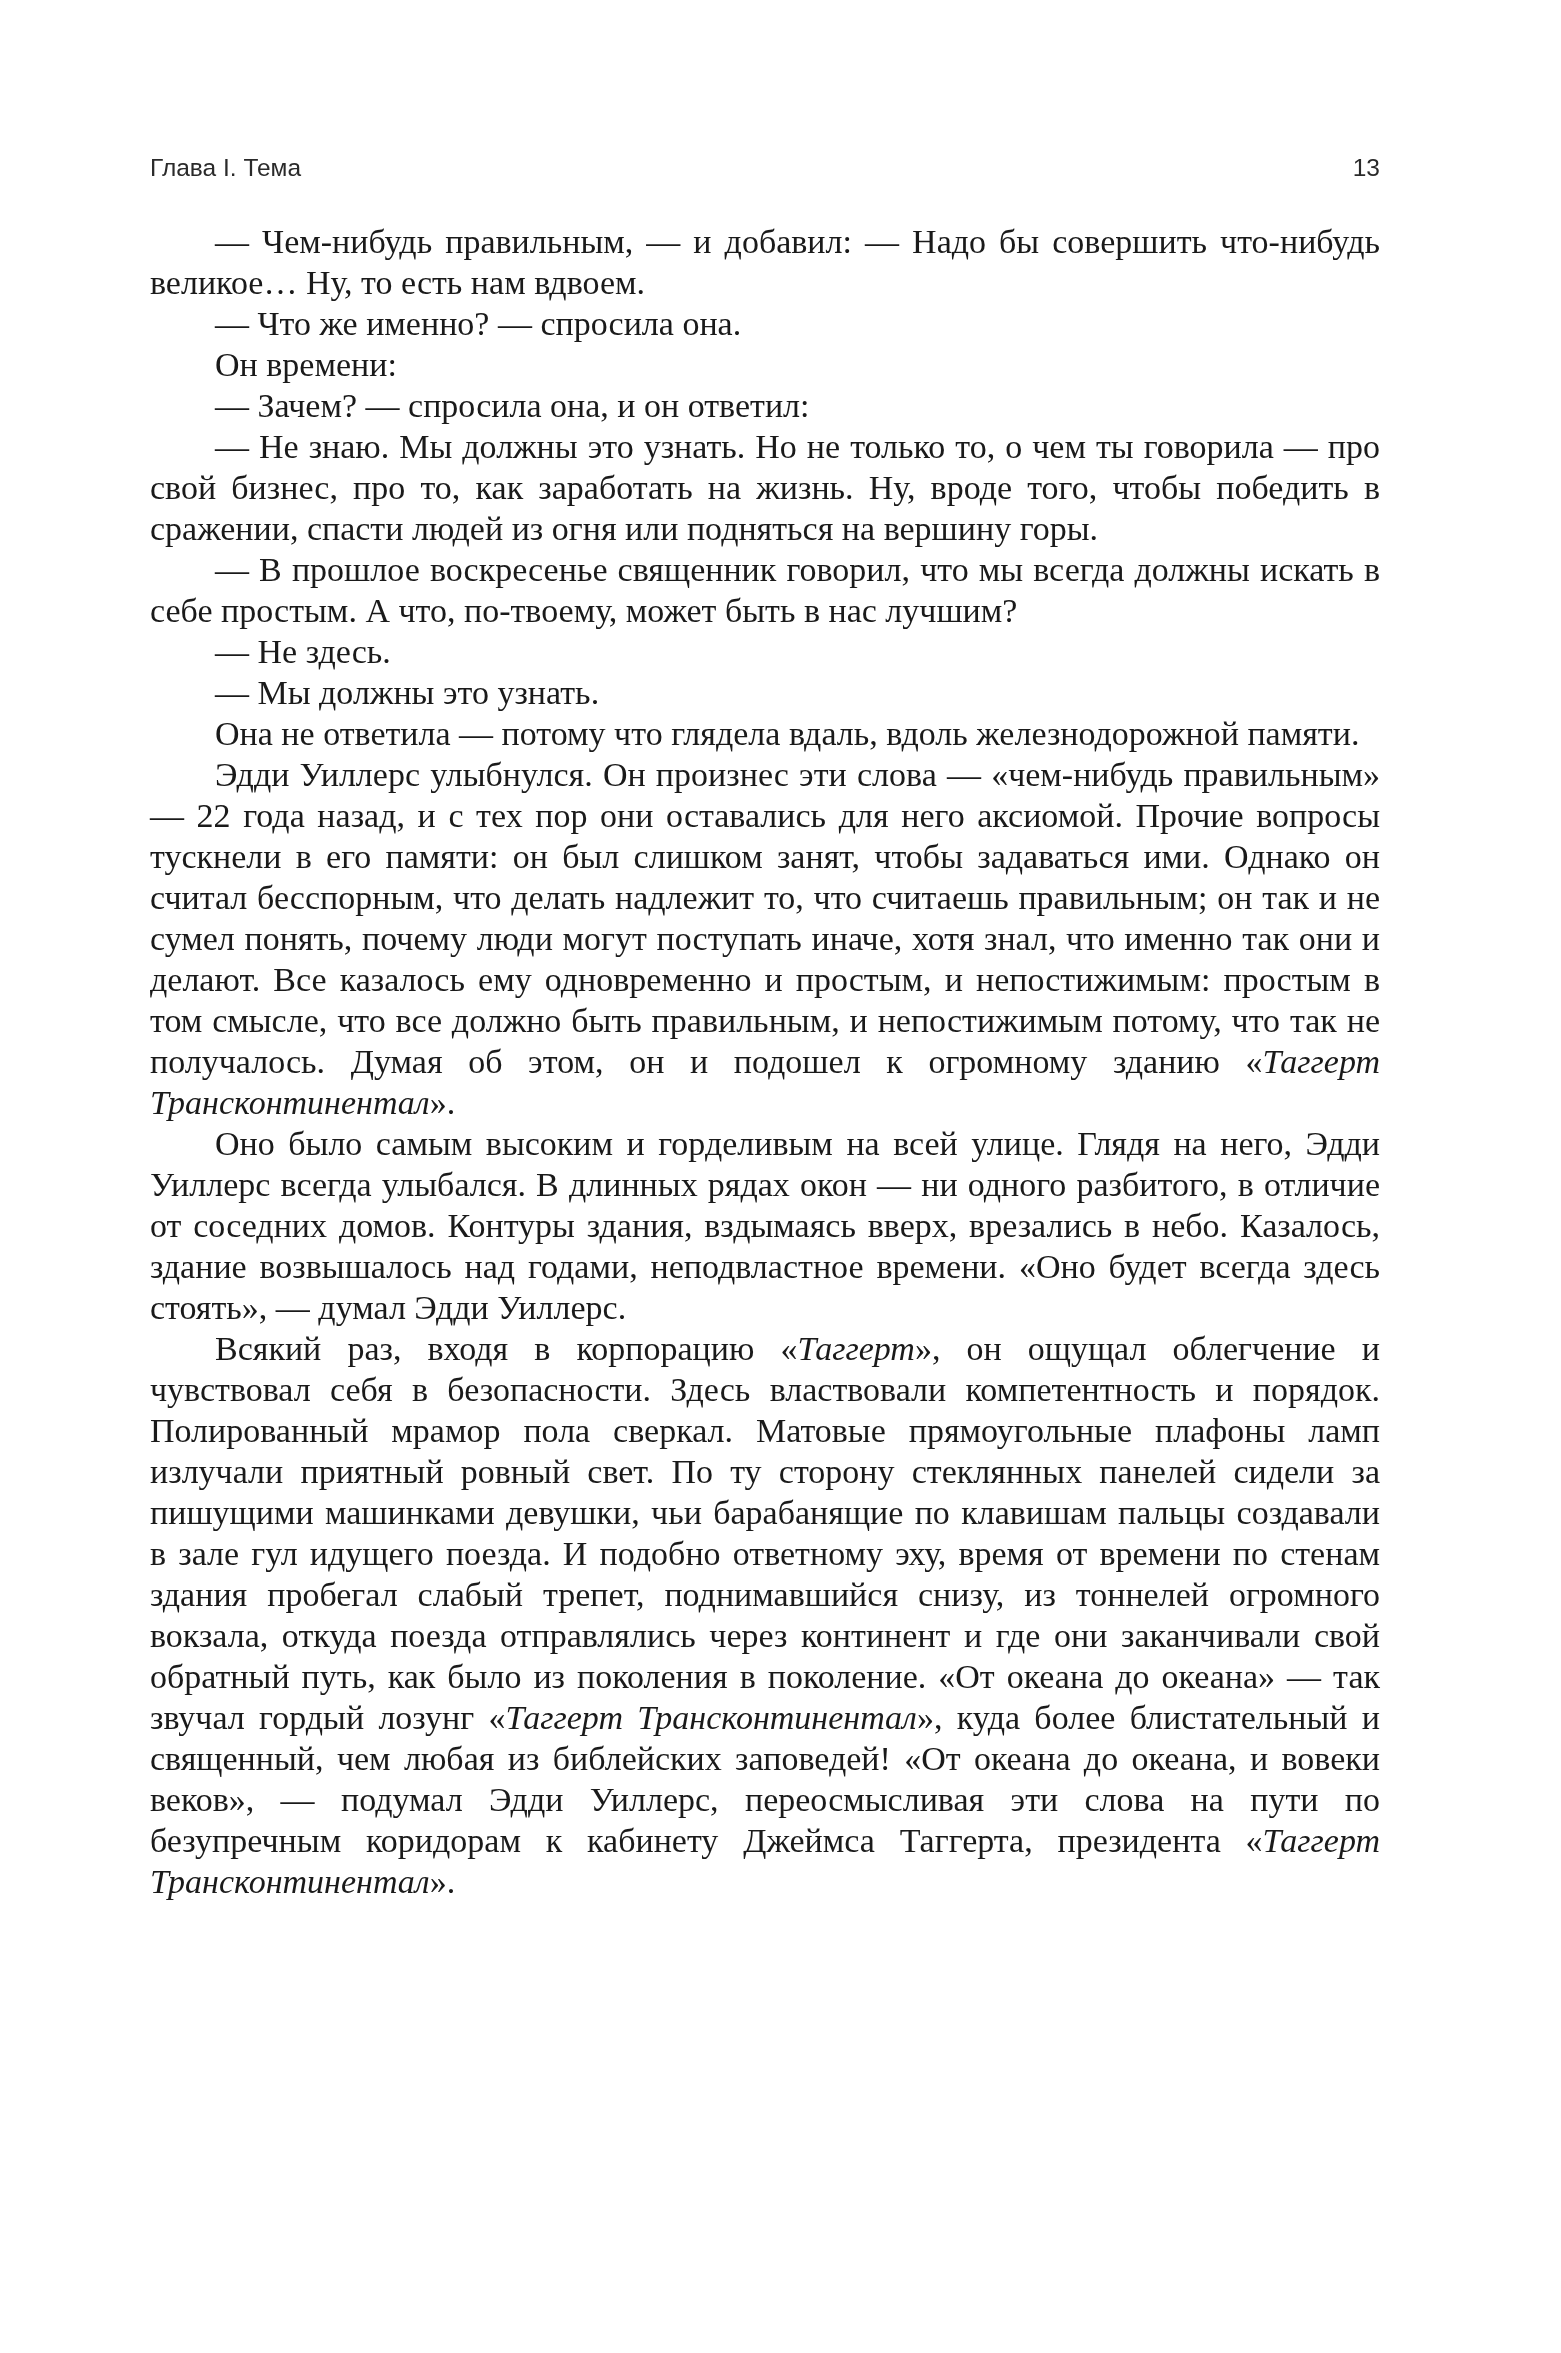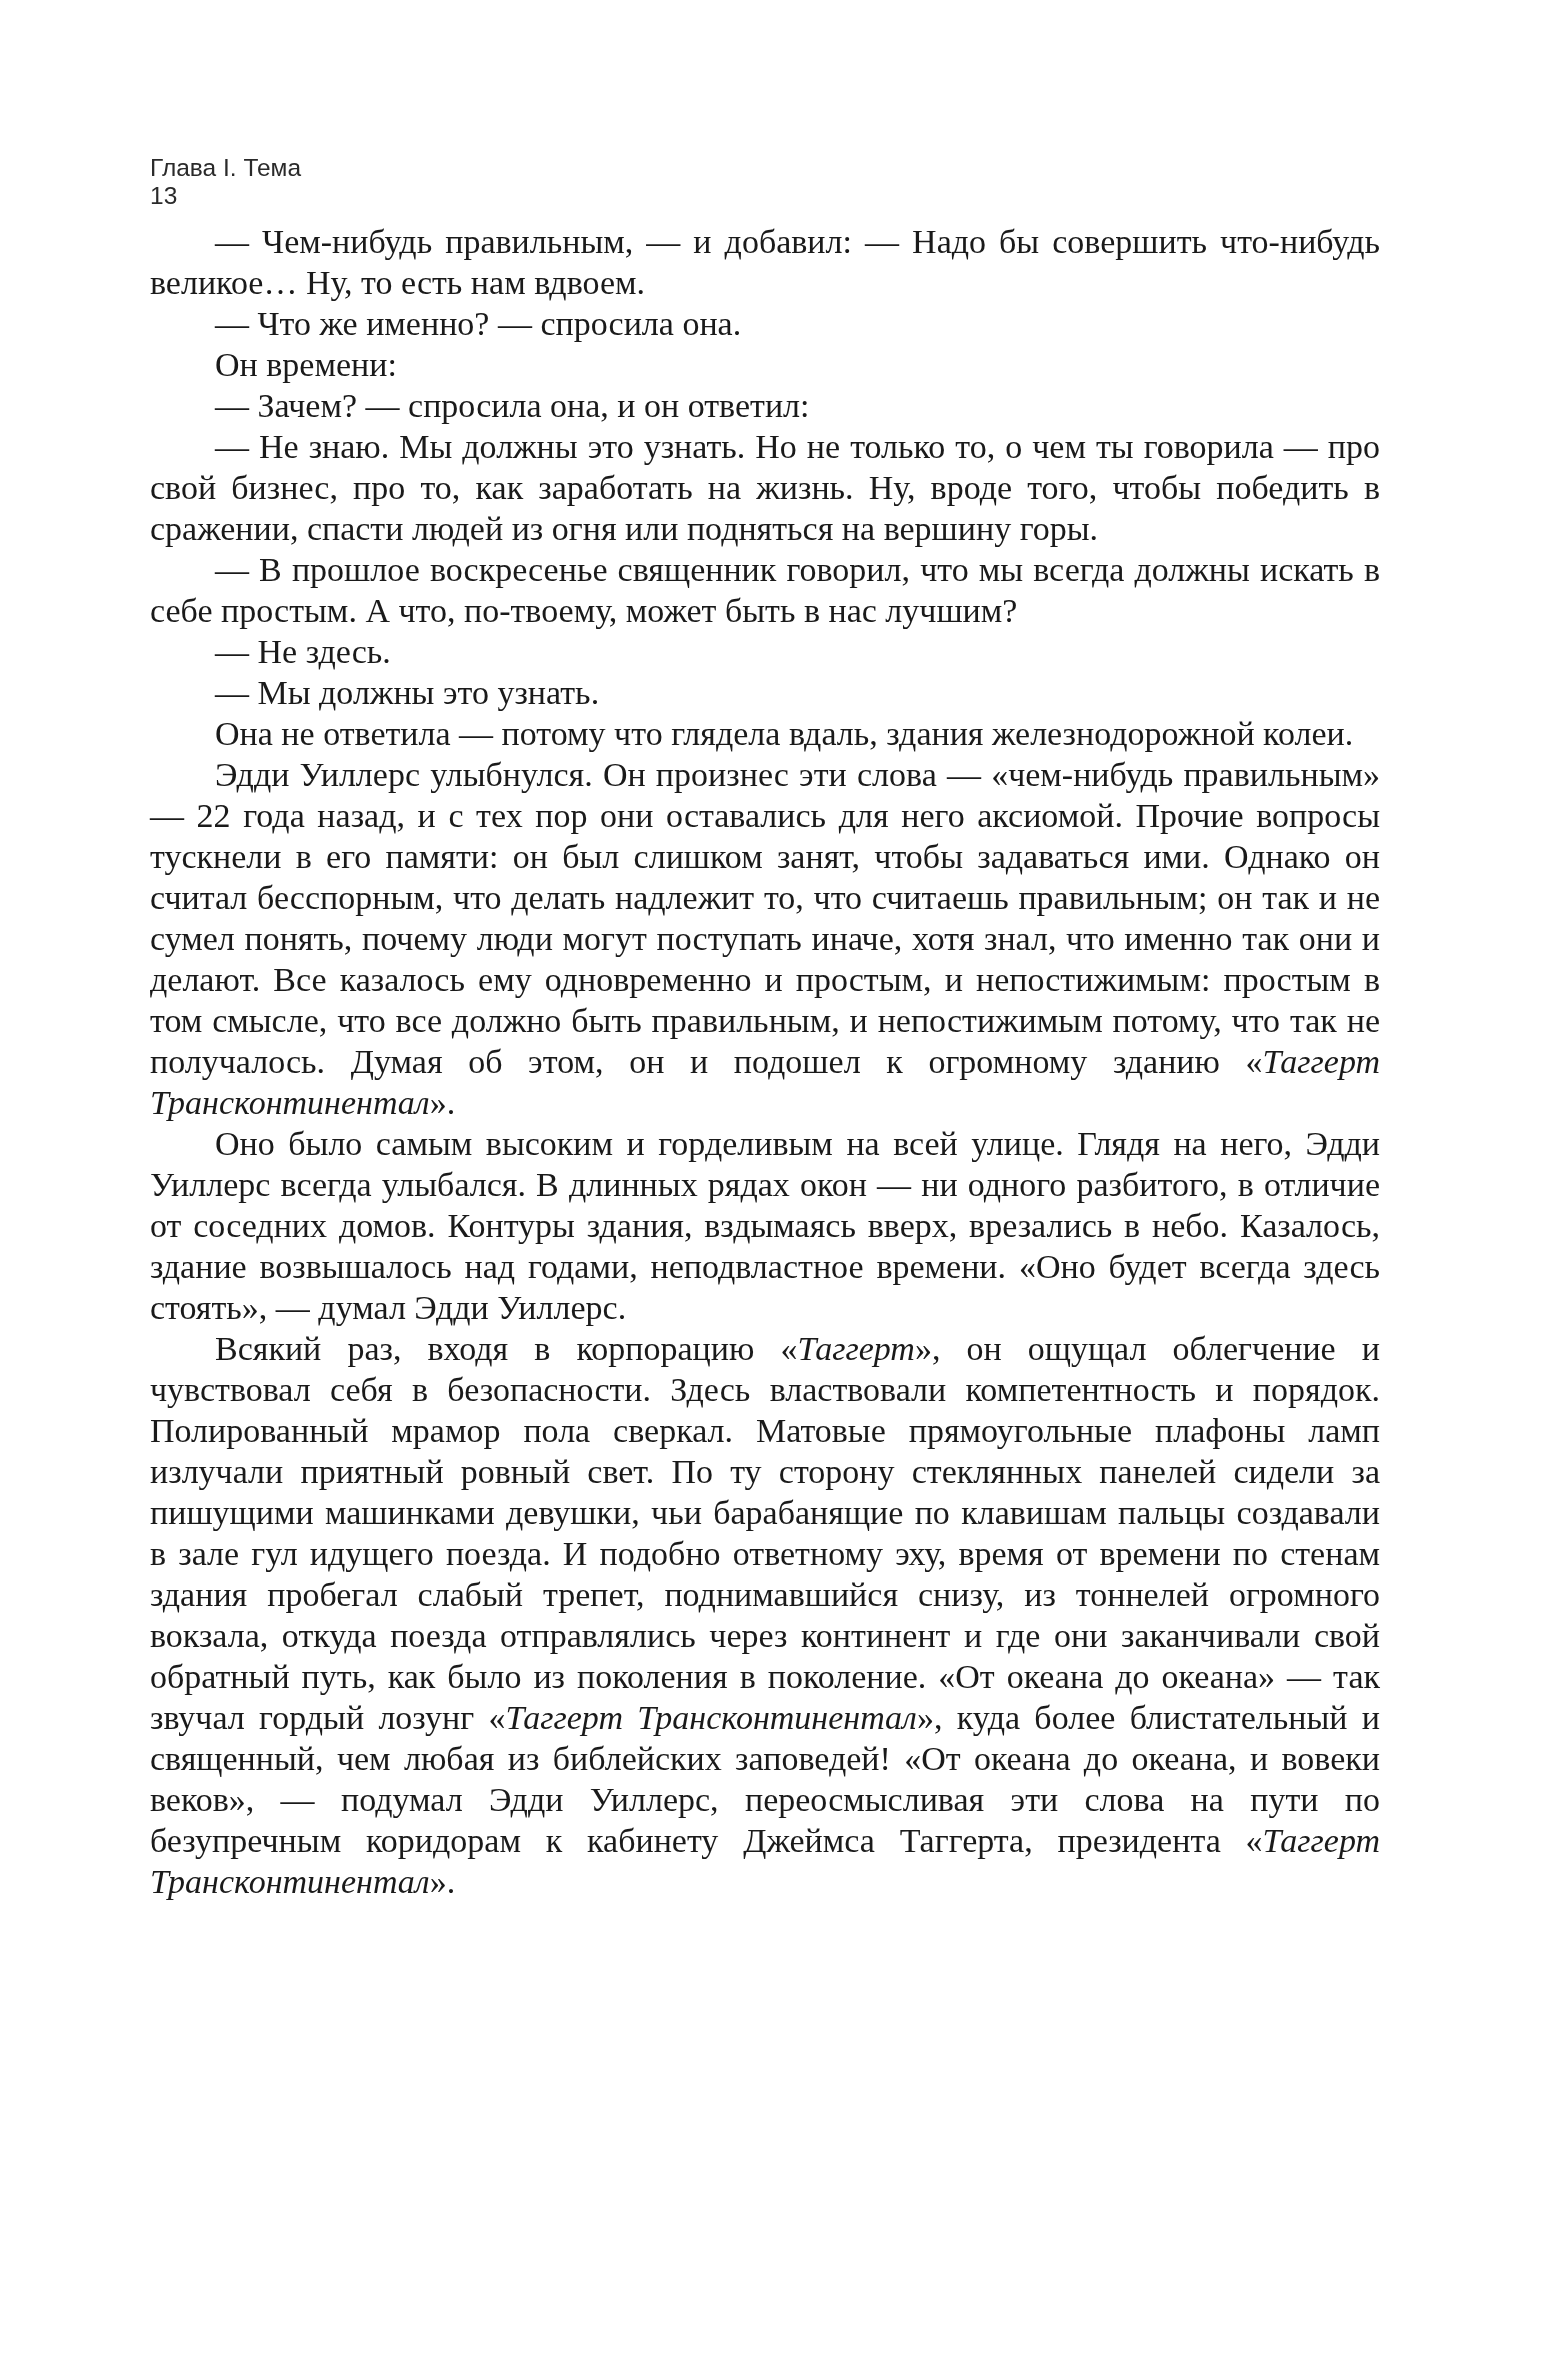--- a/index.html
+++ b/index.html
@@ -1,19 +1,19 @@
 <!DOCTYPE html>
 <html style="font-size:14.5px"><head>
 <meta charset="utf-8">
 <style>
   html, body { margin: 0; padding: 0; background: #ffffff; }
   body { width: 1562px; height: 2354px; position: relative; overflow: hidden; color: #1a1a1a; }
   .page { position: absolute; left: 150px; top: 154px; width: 1230px; }
   .running-head { display: flex; justify-content: space-between; align-items: baseline;
-    font-family: "Liberation Sans", sans-serif; font-size: 24.5px; color: #2a2a2a; height: 36px; flex-direction: column; }
+    font-family: "Liberation Sans", sans-serif; font-size: 24.5px; color: #2a2a2a; height: 36px; }
   .body-text { margin-top: 31px; font-family: "Liberation Serif", serif; font-size: 34px;
     line-height: 41px; text-align: justify; hyphens: manual; }
   .body-text p { margin: 0; text-indent: 65px; }
   .body-text i { font-style: italic; }
 </style>
 </head>
 <body>
 
 <div class="page">
   <div class="running-head">
@@ -22,19 +22,19 @@
   </div>
   <div class="body-text" id="body-text">
       <p><span>— Чем-нибудь правильным, — и добавил: — Надо бы совершить что-нибудь великое… Ну, то есть нам вдвоем.</span></p>
       <p><span>— Что же именно? — спросила она.</span></p>
       <p><span>Он времени:</span></p>
       <p><span>— Зачем? — спросила она, и он ответил:</span></p>
       <p><span>— Не знаю. Мы должны это узнать. Но не только то, о чем ты говорила — про свой бизнес, про то, как заработать на жизнь. Ну, вроде того, чтобы победить в сражении, спасти людей из огня или подняться на вершину горы.</span></p>
       <p><span>— В прошлое воскресенье священник говорил, что мы всегда должны искать в себе простым. А что, по-твоему, может быть в нас лучшим?</span></p>
       <p><span>— Не здесь.</span></p>
       <p><span>— Мы должны это узнать.</span></p>
-      <p><span>Она не ответила — потому что глядела вдаль, здания железнодорожной колеи.</span></p>
+      <p><span>Она не ответила — потому что глядела вдаль, вдоль железнодорожной памяти.</span></p>
       <p><span>Эдди Уиллерс улыбнулся. Он произнес эти слова — «чем-нибудь правильным» — 22 года назад, и с тех пор они оставались для него аксиомой. Прочие вопросы тускнели в его памяти: он был слишком занят, чтобы задаваться ими. Однако он считал бесспорным, что делать надлежит то, что считаешь правильным; он так и не сумел понять, почему люди могут поступать иначе, хотя знал, что именно так они и делают. Все казалось ему одновременно и простым, и непостижимым: простым в том смысле, что все должно быть правильным, и непостижимым потому, что так не получалось. Думая об этом, он и подошел к огромному зданию «</span><i>Таггерт Трансконтинентал</i><span>».</span></p>
       <p><span>Оно было самым высоким и горделивым на всей улице. Глядя на него, Эдди Уиллерс всегда улыбался. В длинных рядах окон — ни одного разбитого, в отличие от соседних домов. Контуры здания, вздымаясь вверх, врезались в небо. Казалось, здание возвышалось над годами, неподвластное времени. «Оно будет всегда здесь стоять», — думал Эдди Уиллерс.</span></p>
       <p><span>Всякий раз, входя в корпорацию «</span><i>Таггерт</i><span>», он ощущал облегчение и чувствовал себя в безопасности. Здесь властвовали компетентность и порядок. Полированный мрамор пола сверкал. Матовые прямоугольные плафоны ламп излучали приятный ровный свет. По ту сторону стеклянных панелей сидели за пишущими машинками девушки, чьи барабанящие по клавишам пальцы создавали в зале гул идущего поезда. И подобно ответному эху, время от времени по стенам здания пробегал слабый трепет, поднимавшийся снизу, из тоннелей огромного вокзала, откуда поезда отправлялись через континент и где они заканчивали свой обратный путь, как было из поколения в поколение. «От океана до океана» — так звучал гордый лозунг «</span><i>Таггерт Трансконтинентал</i><span>», куда более блистательный и священный, чем любая из библейских заповедей! «От океана до океана, и вовеки веков», — подумал Эдди Уиллерс, переосмысливая эти слова на пути по безупречным коридорам к кабинету Джеймса Таггерта, президента «</span><i>Таггерт Трансконтинентал</i><span>».</span></p>
     </div>
 </div>
 
 
 </body></html>

